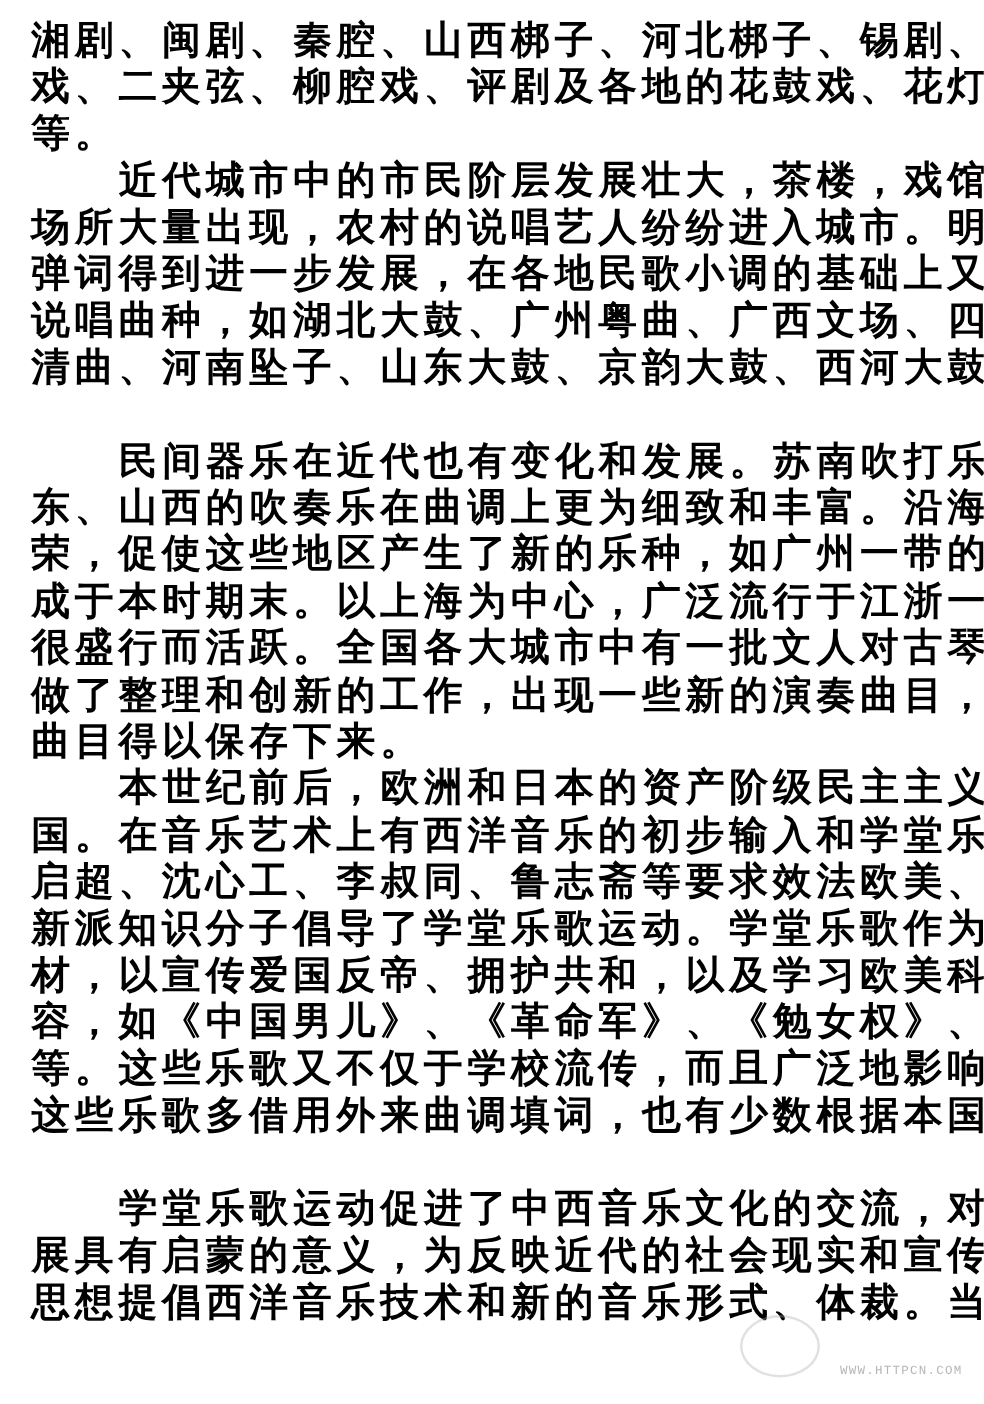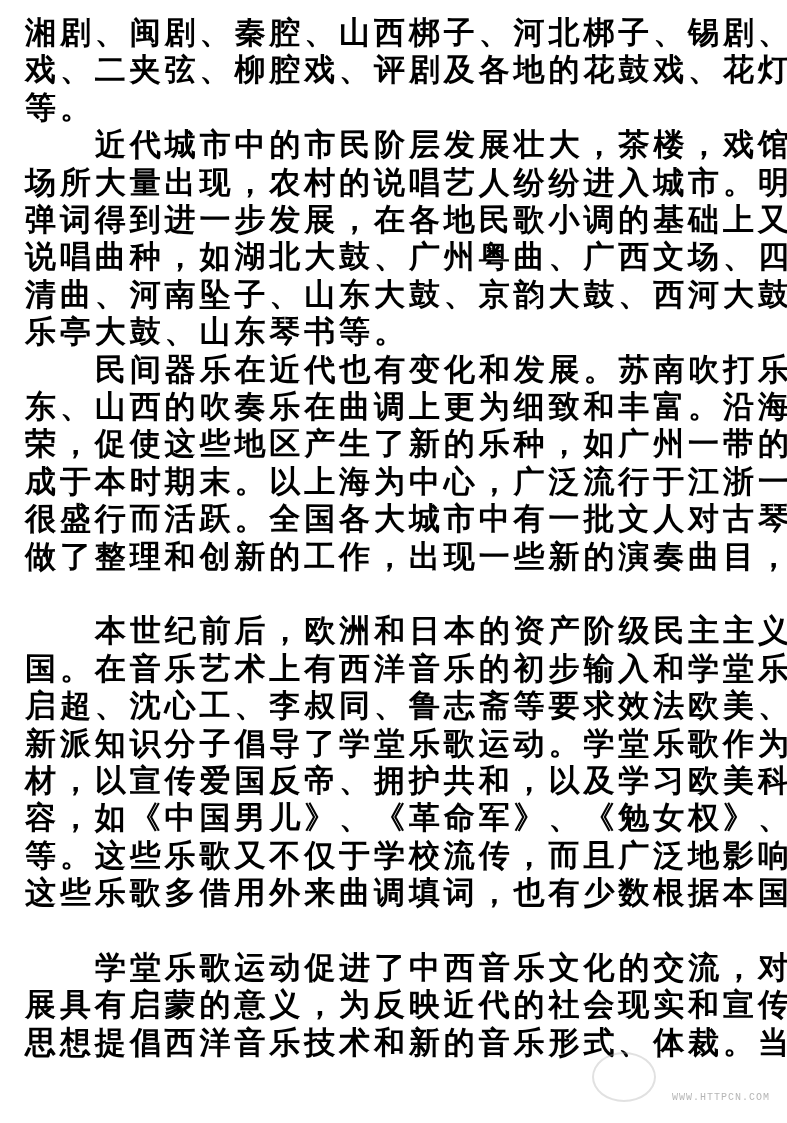--- a/index.html
+++ b/index.html
@@ -75,27 +75,27 @@
 
 <div class="page" id="page">
     <div class="line" style="top: 15px;">湘剧、闽剧、秦腔、山西梆子、河北梆子、锡剧、吕剧、黄梅</div>
     <div class="line" style="top: 52.4px;">戏、二夹弦、柳腔戏、评剧及各地的花鼓戏、花灯戏、采茶戏</div>
     <div class="line last" style="top: 89.8px;">等。</div>
     <div class="line indent" style="top: 127.2px;">近代城市中的市民阶层发展壮大，茶楼，戏馆、书场等娱乐</div>
     <div class="line" style="top: 164.6px;">场所大量出现，农村的说唱艺人纷纷进入城市。明清时期流传的</div>
     <div class="line" style="top: 202px;">弹词得到进一步发展，在各地民歌小调的基础上又产生很多新的</div>
     <div class="line" style="top: 239.4px;">说唱曲种，如湖北大鼓、广州粤曲、广西文场、四川清音、扬州</div>
     <div class="line" style="top: 276.8px;">清曲、河南坠子、山东大鼓、京韵大鼓、西河大鼓、梅花大鼓、</div>
-    <div class="line last" style="top: 314.2px;">乐亭大鼓、山东琴书等。</div>
     <div class="line indent" style="top: 351.6px;">民间器乐在近代也有变化和发展。苏南吹打乐、河北、山</div>
     <div class="line" style="top: 389px;">东、山西的吹奏乐在曲调上更为细致和丰富。沿海城市的畸形繁</div>
     <div class="line" style="top: 426.4px;">荣，促使这些地区产生了新的乐种，如广州一带的广东音乐，形</div>
     <div class="line" style="top: 463.8px;">成于本时期末。以上海为中心，广泛流行于江浙一带的丝竹乐也</div>
     <div class="line" style="top: 501.2px;">很盛行而活跃。全国各大城市中有一批文人对古琴、琵琶的乐曲</div>
     <div class="line" style="top: 538.6px;">做了整理和创新的工作，出现一些新的演奏曲目，并使不少传统</div>
+    <div class="line last" style="top: 576px;">曲目得以保存下来。</div>
     <div class="line indent" style="top: 613.4px;">本世纪前后，欧洲和日本的资产阶级民主主义文化传入中</div>
     <div class="line" style="top: 650.8px;">国。在音乐艺术上有西洋音乐的初步输入和学堂乐歌的兴起。梁</div>
     <div class="line" style="top: 688.2px;">启超、沈心工、李叔同、鲁志斋等要求效法欧美、富国强兵的维</div>
     <div class="line" style="top: 725.6px;">新派知识分子倡导了学堂乐歌运动。学堂乐歌作为学生音乐教</div>
     <div class="line" style="top: 763px;">材，以宣传爱国反帝、拥护共和，以及学习欧美科学文明为内</div>
     <div class="line" style="top: 800.4px;">容，如《中国男儿》、《革命军》、《勉女权》、《体操——兵操》</div>
     <div class="line" style="top: 837.8px;">等。这些乐歌又不仅于学校流传，而且广泛地影响到社会各界。</div>
     <div class="line" style="top: 875.2px;">这些乐歌多借用外来曲调填词，也有少数根据本国曲调填词（如</div>
     <div class="line indent" style="top: 950px;">学堂乐歌运动促进了中西音乐文化的交流，对我国音乐的发</div>
     <div class="line" style="top: 987.4px;">展具有启蒙的意义，为反映近代的社会现实和宣传资产阶级民主</div>

